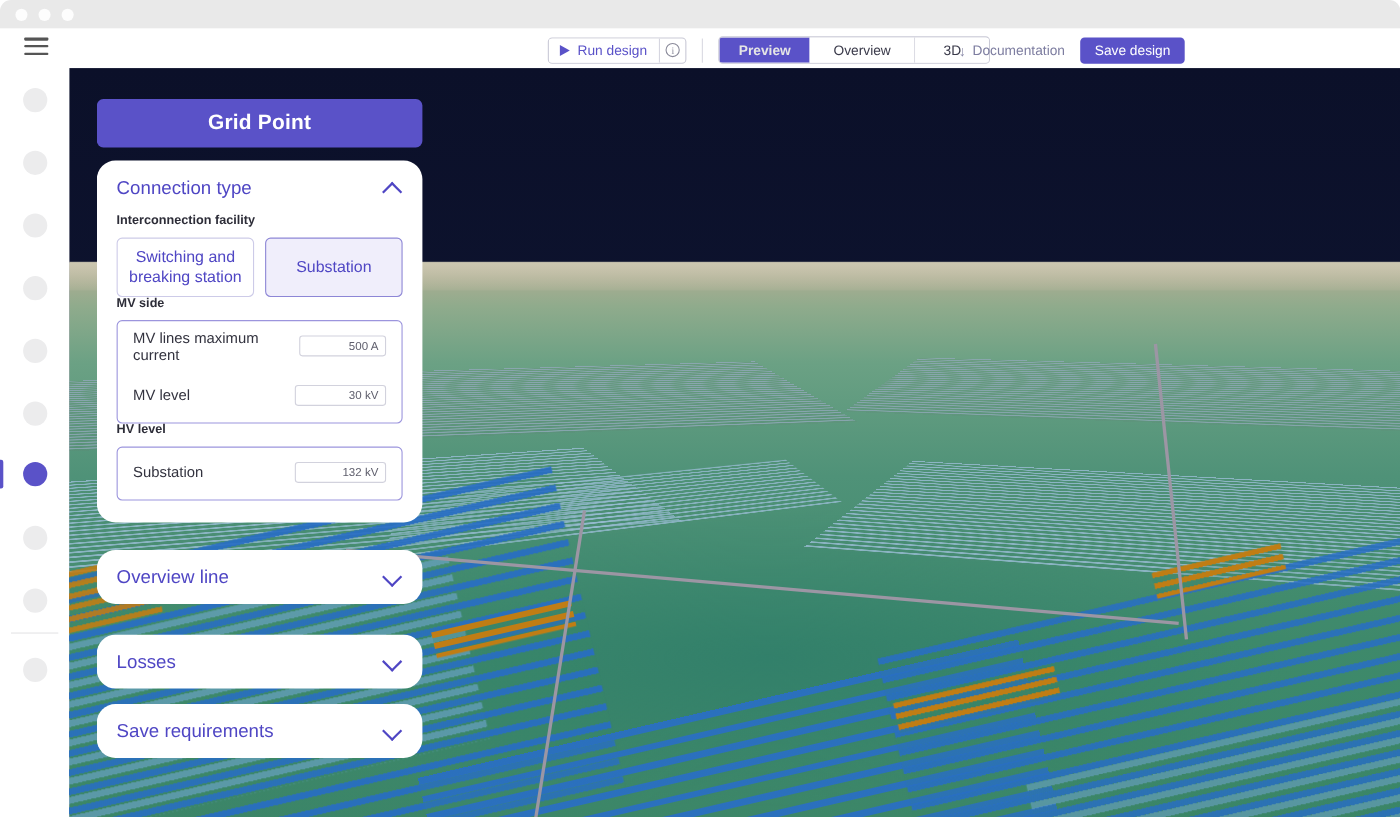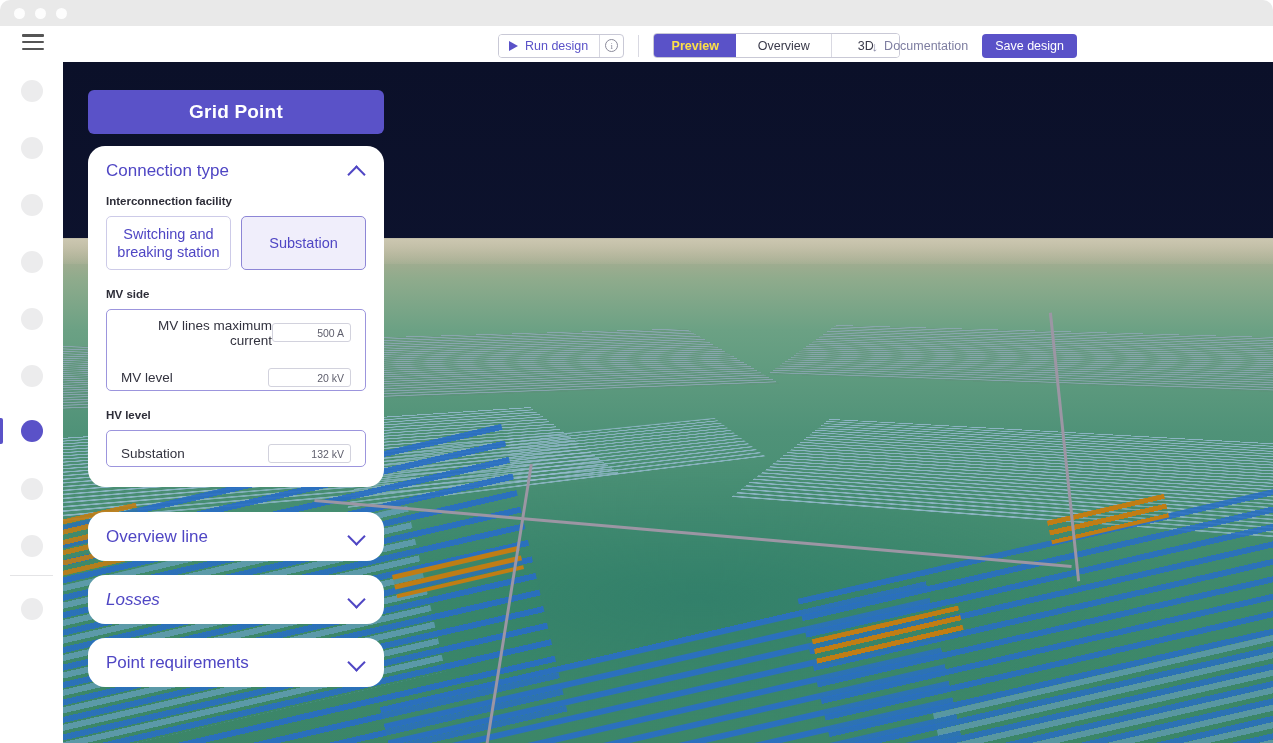--- a/index.html
+++ b/index.html
@@ -42,21 +42,21 @@
                align-items:center; justify-content:center; cursor:pointer; }
   .info-circ { width:13px;height:13px;border-radius:50%;border:1px solid #8a8a9a;
                font-size:9px;color:#8a8a9a;display:flex;align-items:center;justify-content:center;
                font-family:"Liberation Serif", serif; }
 
   .vsep { width:1px; height:22px; background:#d9d9e2; margin:0 3px; }
 
   .seg { display:flex; height:25px; border:1px solid #c9c9d6; border-radius:4px; overflow:hidden; }
   .seg div { display:flex; align-items:center; justify-content:center; font-size:12.5px;
              color:#3a3a4a; background:#fff; cursor:pointer; height:23px; }
-  .seg div.active { background:#5a52c8; color:#fde047; font-weight:600; }
+  .seg div.active { background:#5a52c8; color:#e5e5e5; font-weight:600; }
   .seg-w1 { width:82px; } .seg-w2 { width:95px; } .seg-w3 { width:67px;text-align:center; }
   .seg .divider { width:1px; background:#d9d9e2; padding:0; min-width:1px; }
 
   .tb-right { position:absolute; right:18px; top:34px; display:flex; align-items:center; gap:14px; }
   .doc-link { display:flex; align-items:center; gap:6px; font-size:12.5px; color:#7d7da0; cursor:pointer; }
   .dl-ico { font-size:13px; color:#8a8aa8; line-height:1; }
   .save-btn { background:#5a52c8; color:#fff; font-size:12.5px; border-radius:4px;
               padding:5px 13px; cursor:pointer; }
 
   
@@ -138,31 +138,31 @@
   .chev::before {
     content:""; position:absolute; left:1px; top:4px; width:11px; height:11px;
     border-left:2px solid #4f46c4; border-top:2px solid #4f46c4;
   }
   .chev.up::before   { transform:rotate(45deg); }
   .chev.down::before { transform:rotate(-135deg); top:0px; }
 
   .card-body { padding:0 18px 20px 18px; }
 
   .sub-label { font-size:11.5px; font-weight:700; color:#2d2d38; margin:0 0 9px 0; }
-  .sub-label.sp { margin-top:18px; }
+  .sub-label.sp { }
 
   .toggle-row { display:flex; gap:10px; }
   .toggle {
     flex:1; height:54px; border-radius:5px; border:1px solid #cdcbe8;
     display:flex; align-items:center; justify-content:center; text-align:center;
     font-size:14.5px; color:#4f46c4; line-height:1.25; background:#fff; cursor:pointer; padding:0 4px;
   }
   .toggle.selected { background:#f0eefb; border-color:#8d86d6; }
 
-  .field-box { border:1px solid #9c95dd; border-radius:5px; padding:10px 14px 0 14px;text-align:right; }
+  .field-box { border:1px solid #9c95dd; border-radius:5px; padding:10px 14px 12px 14px; }
   .field-row { display:flex; align-items:center; justify-content:space-between; height:25px; }
   .field-row + .field-row { margin-top:20px; }
   .field-name { font-size:13.5px; color:#33333f; }
   .field-input {
     width:83px; height:19px; border:1px solid #d2d2dd; border-radius:3px;
     display:flex; align-items:center; justify-content:flex-end;
     padding-right:6px; font-size:10.5px; color:#5e5e6c; background:#fff; cursor:text;
   }
 </style>
 </head>
@@ -285,21 +285,21 @@
         </div>
 
         <div class="sub-label sp">MV side</div>
         <div class="field-box">
           <div class="field-row">
             <span class="field-name">MV lines maximum current</span>
             <span class="field-input">500 A</span>
           </div>
           <div class="field-row">
             <span class="field-name">MV level</span>
-            <span class="field-input">20 kV</span>
+            <span class="field-input">30 kV</span>
           </div>
         </div>
 
         <div class="sub-label sp">HV level</div>
         <div class="field-box">
           <div class="field-row">
             <span class="field-name">Substation</span>
             <span class="field-input">132 kV</span>
           </div>
         </div>
@@ -307,29 +307,29 @@
       </div>
     </div>
 
     <div class="card" style="margin-top:25px;">
       <div class="card-head">
         <span class="card-title">Overview line</span>
         <span class="chev down"></span>
       </div>
     </div>
 
-    <div class="card" style="margin-top:14px;font-style:italic;">
+    <div class="card" style="margin-top:28px;">
       <div class="card-head">
         <span class="card-title">Losses</span>
         <span class="chev down"></span>
       </div>
     </div>
 
     <div class="card" style="margin-top:14px;">
       <div class="card-head">
-        <span class="card-title">Point requirements</span>
+        <span class="card-title">Save requirements</span>
         <span class="chev down"></span>
       </div>
     </div>
 
   </div>
 
 </div>
 
 </body></html>

